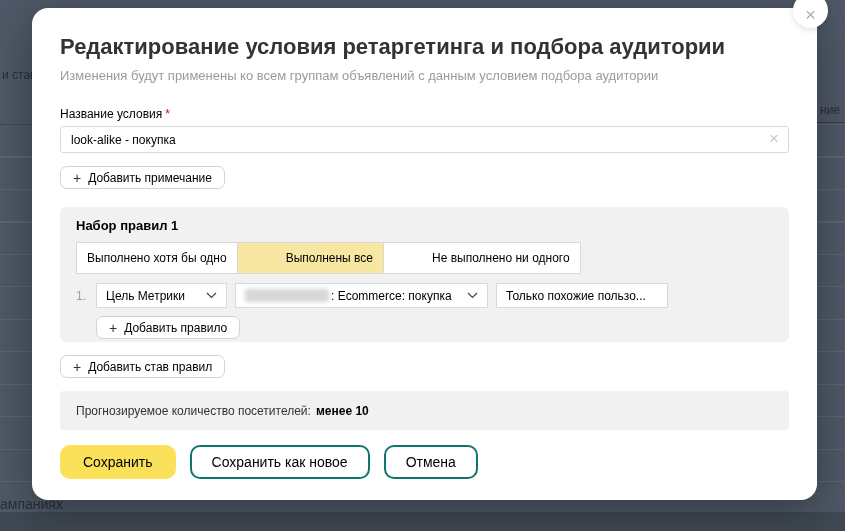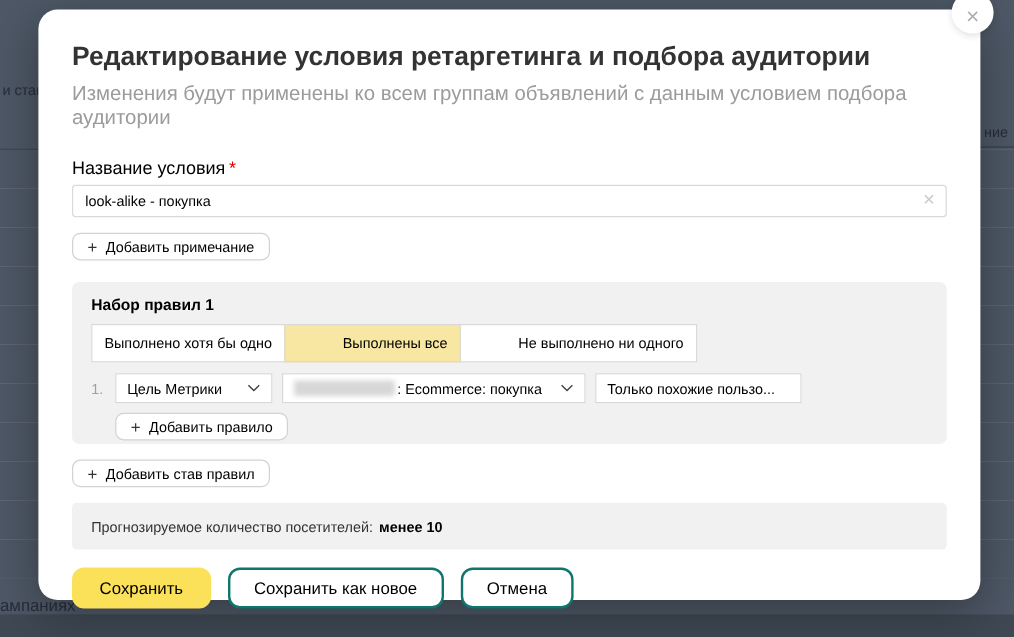--- a/index.html
+++ b/index.html
@@ -30,23 +30,23 @@
   
   .close-btn{position:absolute;left:793px;top:-7px;width:35px;height:35px;border:none;
     border-radius:50%;background:#fff;color:#aab0b8;font-size:19px;line-height:35px;
     text-align:center;cursor:pointer;z-index:30;box-shadow:0 2px 6px rgba(0,0,0,0.12);
     padding-top:4px;}
 
   
   .modal{position:absolute;left:32px;top:8px;width:785px;height:492px;background:#fff;
     border-radius:16px;z-index:10;padding:26px 28px 0;box-shadow:0 10px 40px rgba(0,0,0,0.35);}
   .modal h1{font-size:22px;font-weight:700;color:#333;line-height:1.2;}
-  .subtitle{margin-top:8px;font-size:17px;color:#9b9b9b;}
+  .subtitle{margin-top:8px;font-size:13px;color:#9b9b9b;}
 
-  .field-label{margin-top:24px;font-size:15px;color:#000;}
+  .field-label{margin-top:24px;font-size:12px;color:#000;}
   .req{color:var(--required-red);margin-left:3px;}
   .input-wrap{position:relative;margin-top:5px;}
   .input-wrap input{width:100%;height:27px;border:1px solid #d9d9d9;border-radius:3px;
     padding:0 32px 0 10px;font-size:12px;color:#000;outline:none;}
   .clear-x{position:absolute;right:10px;top:4px;font-size:17px;color:#c9c9c9;cursor:pointer;line-height:18px;}
 
   .ghost-btn{display:inline-flex;align-items:center;gap:7px;height:23px;padding:0 12px;
     background:#fff;border:1px solid #d2d2d2;border-radius:7px;font-size:12px;color:#000;cursor:pointer;}
   .ghost-btn .plus{font-size:14px;line-height:1;color:#333;}
   .add-note{margin-top:13px;}

